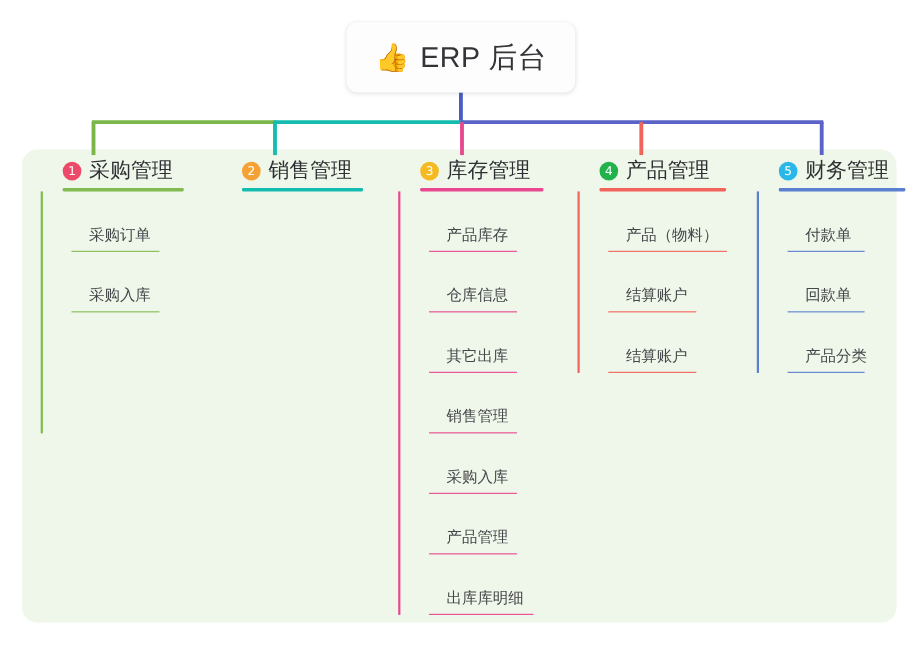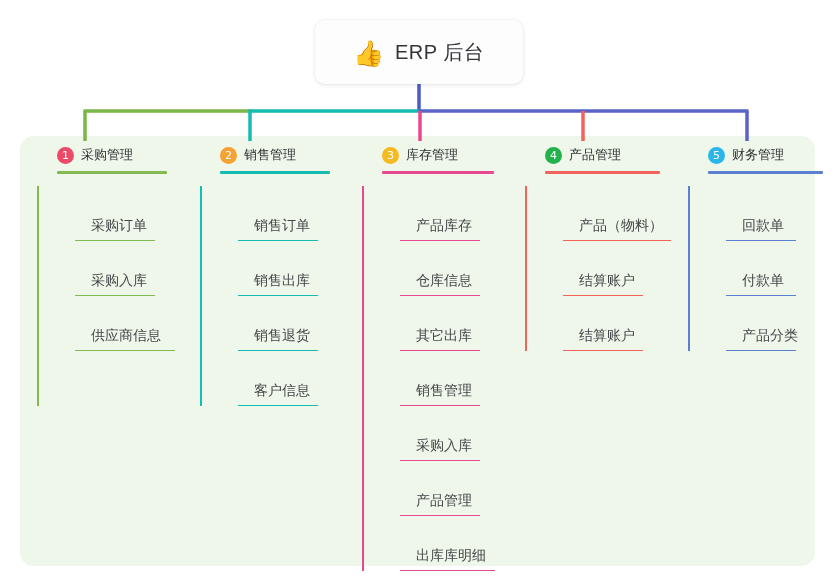--- a/index.html
+++ b/index.html
@@ -41,21 +41,21 @@
     box-sizing: border-box;
     z-index: 6;
   }
   .root-emoji {
     font-size: 25px;
     line-height: 1;
     display: inline-block;
     transform: translateY(1px);
   }
   .root-title {
-    font-size: 20px;
+    font-size: 26px;
     color: #333438;
     letter-spacing: 0.5px;
     white-space: nowrap;
   }
 
   
   .panel {
     position: absolute;
     left: 20px;
     top: 136px;
@@ -103,37 +103,36 @@
     height: 17px;
     border-radius: 50%;
     color: #ffffff;
     font-size: 11px;
     line-height: 17px;
     text-align: center;
     flex: 0 0 auto;
     font-family: "DejaVu Sans", sans-serif;
   }
   .col-title {
-    font-size: 13px;
+    font-size: 19px;
     color: #2f3034;
     white-space: nowrap;
   }
   .col-header-rule {
     position: absolute;
     left: 20px;
     bottom: 0;
     height: 3px;
     border-radius: 1px;
   }
 
   .leaves {
     position: relative;
-    padding-left: 38px;
-    box-sizing: border-box;
-    margin-top: 12px;
+    padding-left: 28px;
+    box-sizing: border-box;
   }
   .leaf {
     position: relative;
     height: 55px;
     box-sizing: border-box;
   }
   .leaf-label {
     position: absolute;
     left: 16px;
     bottom: 6px;
@@ -188,51 +187,28 @@
         <div class="leaves">
           <div class="leaf-spine" style="background: rgb(130, 187, 82); height: 220px;"></div>
           <div class="leaf">
             <span class="leaf-label">采购订单</span>
             <div class="leaf-rule" style="width: 80px; background: rgb(130, 187, 82);"></div>
           </div>
           <div class="leaf">
             <span class="leaf-label">采购入库</span>
             <div class="leaf-rule" style="width: 80px; background: rgb(130, 187, 82);"></div>
           </div>
-          <div class="leaf">
-            <span class="leaf-label">供应商信息</span>
-            <div class="leaf-rule" style="width: 100px; background: rgb(130, 187, 82);"></div>
-          </div>
         </div>
       </div>
       <div class="column" style="left: 200px;">
         <div class="col-header">
           <span class="badge" style="background: rgb(245, 161, 51);">2</span>
           <span class="col-title">销售管理</span>
           <div class="col-header-rule" style="width: 110px; background: rgb(20, 189, 176);"></div>
         </div>
-        <div class="leaves">
-          <div class="leaf-spine" style="background: rgb(20, 189, 176); height: 220px;"></div>
-          <div class="leaf">
-            <span class="leaf-label">销售订单</span>
-            <div class="leaf-rule" style="width: 80px; background: rgb(20, 189, 176);"></div>
-          </div>
-          <div class="leaf">
-            <span class="leaf-label">销售出库</span>
-            <div class="leaf-rule" style="width: 80px; background: rgb(20, 189, 176);"></div>
-          </div>
-          <div class="leaf">
-            <span class="leaf-label">销售退货</span>
-            <div class="leaf-rule" style="width: 80px; background: rgb(20, 189, 176);"></div>
-          </div>
-          <div class="leaf">
-            <span class="leaf-label">客户信息</span>
-            <div class="leaf-rule" style="width: 80px; background: rgb(20, 189, 176);"></div>
-          </div>
-        </div>
       </div>
       <div class="column" style="left: 362px;">
         <div class="col-header">
           <span class="badge" style="background: rgb(245, 185, 33);">3</span>
           <span class="col-title">库存管理</span>
           <div class="col-header-rule" style="width: 112px; background: rgb(232, 72, 143);"></div>
         </div>
         <div class="leaves">
           <div class="leaf-spine" style="background: rgb(232, 72, 143); height: 385px;"></div>
           <div class="leaf">
@@ -289,28 +265,28 @@
       </div>
       <div class="column" style="left: 688px;">
         <div class="col-header">
           <span class="badge" style="background: rgb(41, 182, 232);">5</span>
           <span class="col-title">财务管理</span>
           <div class="col-header-rule" style="width: 115px; background: rgb(91, 127, 209);"></div>
         </div>
         <div class="leaves">
           <div class="leaf-spine" style="background: rgb(91, 127, 209); height: 165px;"></div>
           <div class="leaf">
+            <span class="leaf-label">付款单</span>
+            <div class="leaf-rule" style="width: 70px; background: rgb(91, 127, 209);"></div>
+          </div>
+          <div class="leaf">
             <span class="leaf-label">回款单</span>
             <div class="leaf-rule" style="width: 70px; background: rgb(91, 127, 209);"></div>
           </div>
           <div class="leaf">
-            <span class="leaf-label">付款单</span>
-            <div class="leaf-rule" style="width: 70px; background: rgb(91, 127, 209);"></div>
-          </div>
-          <div class="leaf">
             <span class="leaf-label">产品分类</span>
             <div class="leaf-rule" style="width: 70px; background: rgb(91, 127, 209);"></div>
           </div>
         </div>
       </div>
     </div>
 
 </div>
 
 </body></html>

